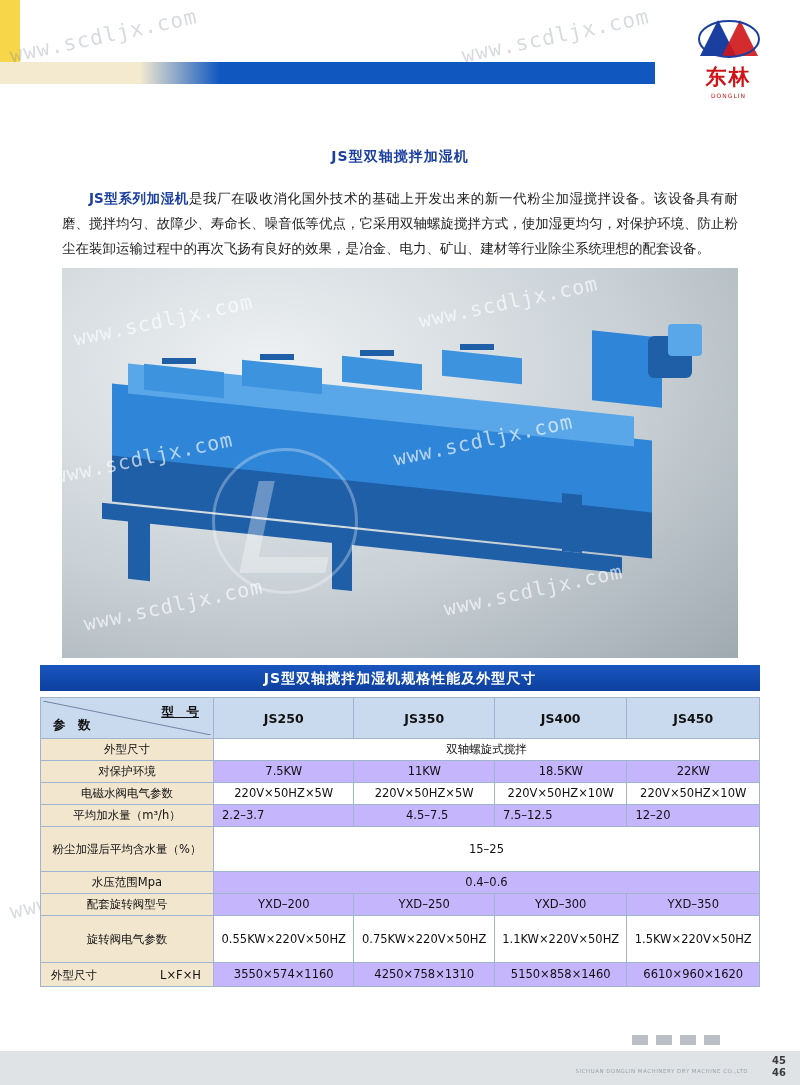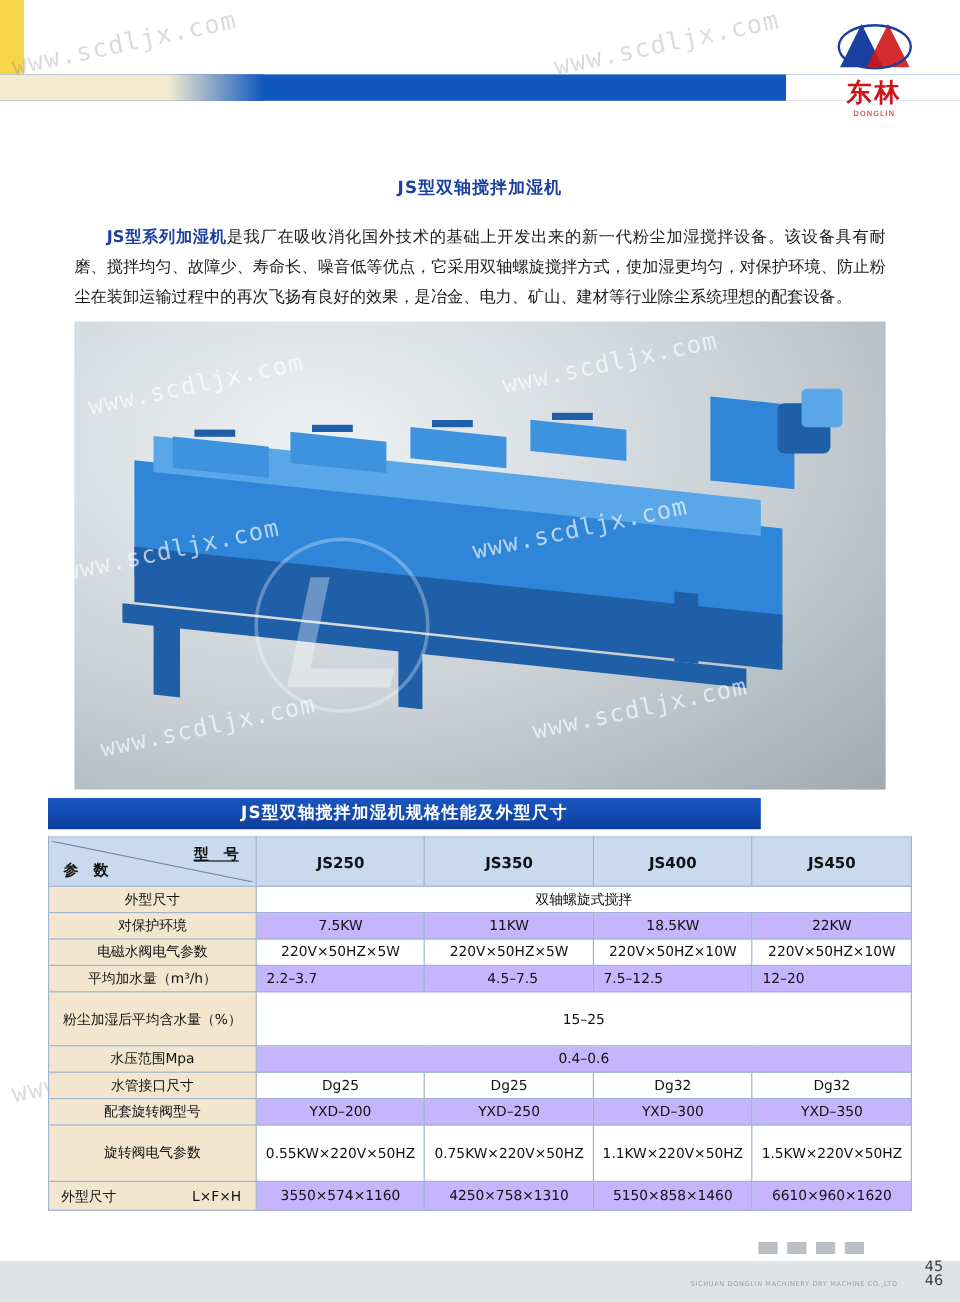--- a/index.html
+++ b/index.html
@@ -60,21 +60,21 @@
      transform:rotate(-12deg);white-space:nowrap;pointer-events:none;}
 
   .circle-logo{position:absolute;left:150px;top:180px;width:140px;height:140px;
      border-radius:50%;border:3px solid rgba(255,255,255,.55);opacity:.55;}
   .circle-logo:after{content:"";position:absolute;left:34px;top:30px;width:70px;height:76px;
      border-left:16px solid rgba(255,255,255,.6);
      border-bottom:16px solid rgba(255,255,255,.6);
      transform:skewX(-12deg);}
 
   
-  .tbl-title{position:absolute;left:40px;top:665px;width:594px;height:26px;
+  .tbl-title{position:absolute;left:40px;top:665px;width:720px;height:26px;
      background:linear-gradient(180deg,#1a56c0 0%,#0c3f9e 100%);
      color:#ffffff;font-size:14px;font-weight:bold;text-align:center;line-height:26px;
      letter-spacing:1px;}
 
   
   table.spec{position:absolute;left:40px;top:697px;width:720px;border-collapse:collapse;
      font-size:11.5px;color:#111;}
   table.spec td{border:1px solid #9fb4cf;text-align:center;padding:3px 2px;line-height:15px;}
   table.spec tr.head td{background:#c9d9ee;height:34px;font-weight:bold;font-size:12.5px;}
   table.spec td.lbl{background:#f2e6cf;width:168px;font-weight:normal;}
@@ -88,22 +88,22 @@
   .dim-cell{position:relative;}
   .dim-cell .d1{position:absolute;left:8px;top:50%;transform:translateY(-50%);}
   .dim-cell .d2{position:absolute;right:10px;top:50%;transform:translateY(-50%);}
 
   
   .footer-bar{position:absolute;left:0;bottom:0;width:800px;height:34px;background:#dfe3e6;}
   .footer-strip{position:absolute;left:0;bottom:34px;width:800px;height:6px;background:#ffffff;}
   .sq{position:absolute;width:16px;height:10px;background:#b9bfc4;}
   .foot-text{position:absolute;right:52px;bottom:11px;font-size:5.5px;color:#9aa1a7;
      letter-spacing:.5px;}
-  .pagenum{position:absolute;right:14px;bottom:12px;font-size:12px;color:#3a3a3a;
-     text-align:right;line-height:12px;}
+  .pagenum{position:absolute;right:14px;bottom:6px;font-size:10px;color:#3a3a3a;
+     text-align:right;line-height:12px;font-weight:bold;}
 </style>
 </head>
 <body>
 
 <div class="page">
 
   <div class="top-band"></div>
   <div class="top-left-yellow"></div>
   <div class="top-strip"></div>
   <div class="top-strip-left"></div>
@@ -227,27 +227,20 @@
       <tr>
         <td class="lbl" style="height:38px;">粉尘加湿后平均含水量（%）</td>
         <td class="val" colspan="4">15–25</td>
       </tr>
 
       <tr>
         <td class="lbl">水压范围Mpa</td>
         <td class="val-alt" colspan="4">0.4–0.6</td>
       </tr>
 
-      <tr>
-        <td class="lbl">水管接口尺寸</td>
-        <td class="val">Dg25</td>
-        <td class="val">Dg25</td>
-        <td class="val">Dg32</td>
-        <td class="val">Dg32</td>
-      </tr>
 
       <tr>
         <td class="lbl">配套旋转阀型号</td>
         <td class="val-alt">YXD–200</td>
         <td class="val-alt">YXD–250</td>
         <td class="val-alt">YXD–300</td>
         <td class="val-alt">YXD–350</td>
       </tr>
 
       <tr>

